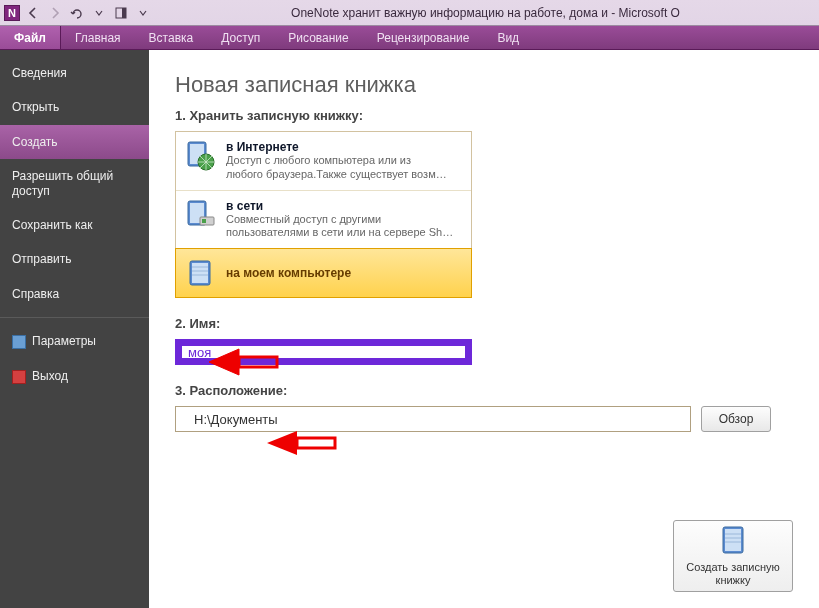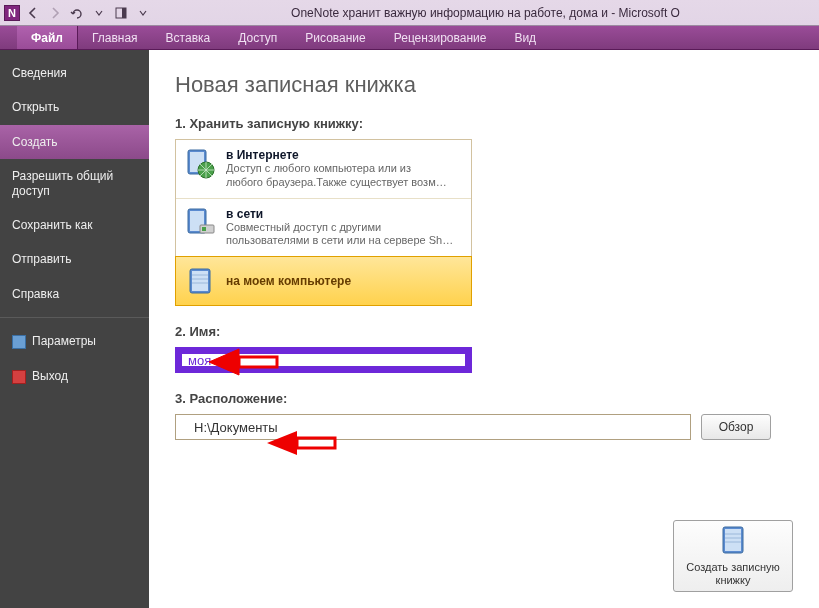--- a/index.html
+++ b/index.html
@@ -6,21 +6,21 @@
   body { width: 819px; height: 608px; overflow: hidden; background: #fff; font-size: 12px; }
 
   
   .titlebar { height: 26px; background: linear-gradient(#e5d8e8, #e2d5e6); display: flex; align-items: center; border-bottom: 1px solid #9b8aa0; }
   .appicon { width: 16px; height: 16px; margin: 0 4px; background: #80267e; border: 1px solid #5a1a58; color: #fff; font-weight: bold; font-size: 11px; text-align: center; line-height: 14px; }
   .qat { display: flex; align-items: center; gap: 4px; }
   .qat .qbtn { width: 18px; height: 18px; display: flex; align-items: center; justify-content: center; color: #4a3a4e; }
   .titlebar .titletext { flex: 1; text-align: center; font-size: 12px; color: #3a2a3e; }
 
   
-  .ribbontabs { height: 24px; background: linear-gradient(#9a4c98, #7f3b7d); display: flex; align-items: stretch; color: #fff; font-size: 12px; border-bottom: 1px solid #5a1a58; padding-left: 17px; }
+  .ribbontabs { height: 24px; background: linear-gradient(#9a4c98, #7f3b7d); display: flex; align-items: stretch; color: #fff; font-size: 12px; border-bottom: 1px solid #5a1a58; }
   .ribbontabs .filetab { background: linear-gradient(#b061ae, #9a4c98); padding: 0 14px; display: flex; align-items: center; border-right: 1px solid #5a1a58; font-weight: bold; }
   .ribbontabs .tab { padding: 0 14px; display: flex; align-items: center; color: #f0e0f2; cursor: pointer; }
 
   
   .main { display: flex; height: calc(608px - 26px - 24px); }
 
   
   .sidebar { width: 149px; background: #434343; color: #fff; display: flex; flex-direction: column; padding-top: 6px; }
   .sideitem { padding: 10px 12px; font-size: 12px; color: #eee; cursor: pointer; line-height: 1.2; }
   .sideitem.selected { background: linear-gradient(#a963a7, #8c4a8a); position: relative; }
@@ -28,21 +28,21 @@
     content: ""; position: absolute; right: -8px; top: 50%; transform: translateY(-50%);
     border-top: 8px solid transparent; border-bottom: 8px solid transparent; border-left: 8px solid #8c4a8a;
   }
   .sidesep { height: 1px; background: #5a5a5a; margin: 6px 0; }
   .sideicon { display: inline-block; width: 14px; height: 14px; margin-right: 6px; vertical-align: middle; }
   .sideicon.params { background: #6a9fd4; border: 1px solid #3a6fa4; }
   .sideicon.exit { background: #d44040; border: 1px solid #a02020; }
 
   
   .content { flex: 1; background: #fff; padding: 22px 26px; position: relative; overflow: hidden; }
-  .content h1 { font-size: 22px; font-weight: normal; color: #5e5e5e; margin-bottom: 18px; }
+  .content h1 { font-size: 22px; font-weight: normal; color: #5e5e5e; margin-bottom: 10px; }
   .section-label { font-size: 13px; font-weight: bold; color: #444; margin-bottom: 8px; }
 
   
   .storelist { border: 1px solid #d2c2a0; width: 297px; }
   .storeitem { display: flex; padding: 8px; gap: 10px; cursor: pointer; border-bottom: 1px solid #e8e0c8; }
   .storeitem:last-child { border-bottom: none; }
   .storeitem .sicon { width: 32px; height: 32px; flex-shrink: 0; }
   .storeitem .sicon svg { width: 32px; height: 32px; }
   .storeitem .stext { flex: 1; overflow: hidden; }
   .storeitem .stitle { font-weight: bold; color: #0f172a; font-size: 12px; }

